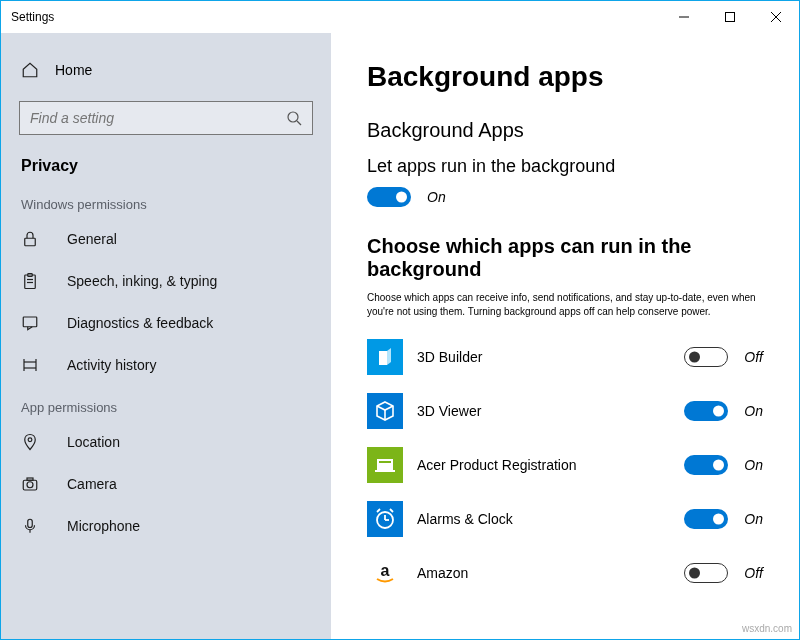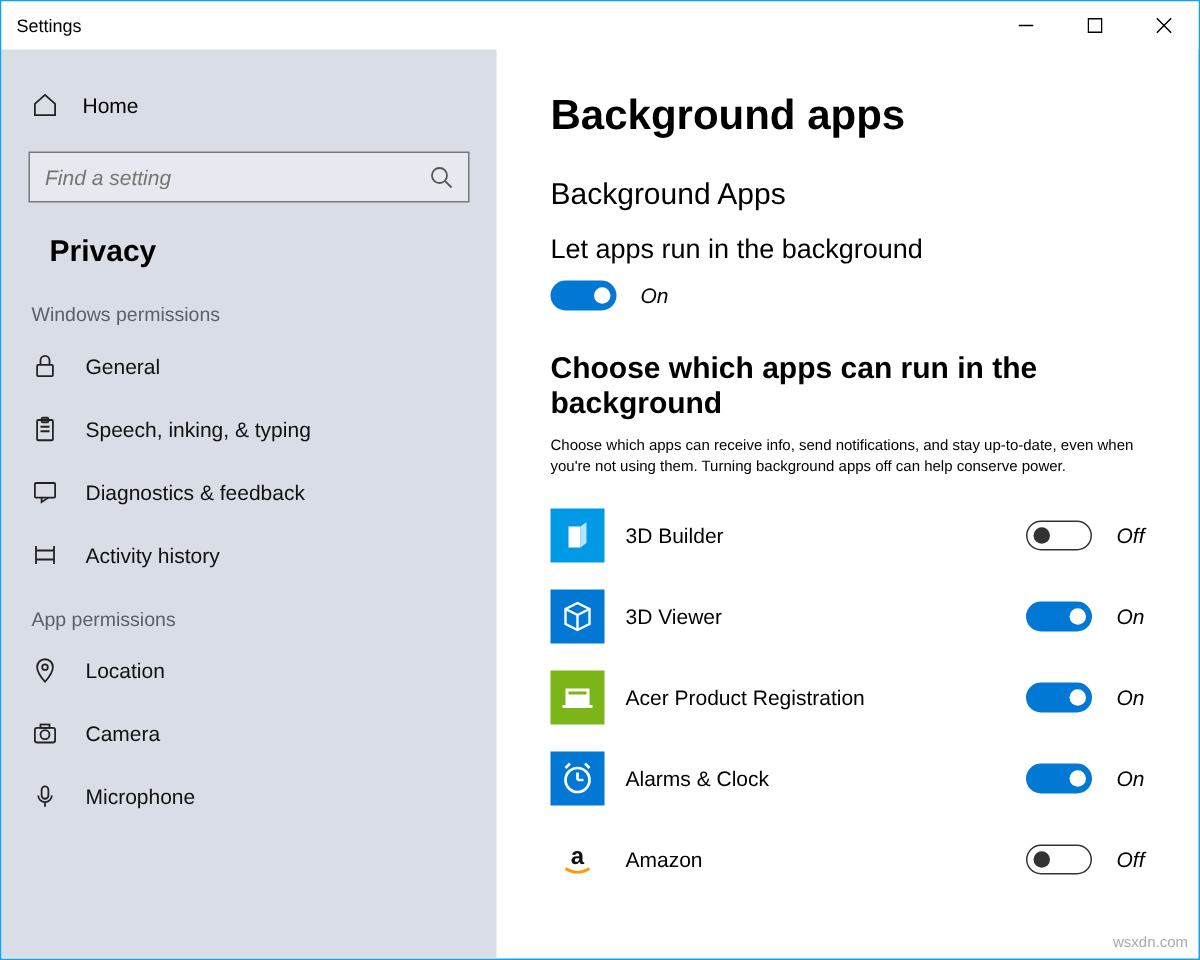--- a/index.html
+++ b/index.html
@@ -16,24 +16,24 @@
 .sidebar { width: 330px; background: #d8dde6; padding: 20px 0 0 0; overflow-y: auto; }
 .home-row { display: flex; align-items: center; padding: 8px 20px; gap: 16px; margin-bottom: 14px; }
 .home-row .label { font-size: 14px; }
 .icon-slot { width: 18px; height: 18px; display: flex; align-items: center; justify-content: center; }
 .icon-slot svg { width: 18px; height: 18px; }
 
 .search-box { margin: 0 18px 14px 18px; height: 34px; border: 1px solid #777; background: #e6e9ef; display: flex; align-items: center; padding: 0 10px; }
 .search-box input { flex: 1; background: transparent; border: none; outline: none; font-size: 14px; color: #14532d; font-style: italic; }
 .search-box .sicon { width: 16px; height: 16px; }
 
-.section-title { padding: 8px 32px; font-size: 20px; color: #000; font-weight: 600; }
+.section-title { padding: 8px 20px; font-size: 16px; color: #000; font-weight: 600; }
 .cat { padding: 14px 32px 6px 20px; font-size: 13px; color: #5a5f68; }
 
-.nav-item { display: flex; align-items: center; gap: 18px; padding: 12px 20px; font-size: 14px; color: #111; }
+.nav-item { display: flex; align-items: center; gap: 28px; padding: 12px 20px; font-size: 14px; color: #111; }
 .nav-item .icon-slot { flex-shrink: 0; }
 
 .main { flex: 1; padding: 28px 36px 0 36px; overflow-y: auto; color: #000; }
 h1.page-title { font-size: 28px; font-weight: 600; margin-bottom: 26px; }
 h2.subhead { font-size: 20px; font-weight: 400; margin-bottom: 14px; }
 h2.subhead2 { font-size: 20px; font-weight: 600; margin: 28px 0 10px 0; }
 .desc-row { font-size: 18px; margin-bottom: 10px; }
 .desc-para { font-size: 10px; line-height: 1.4; margin-bottom: 20px; }
 
 .toggle-line { display: flex; align-items: center; gap: 16px; font-style: italic; }

